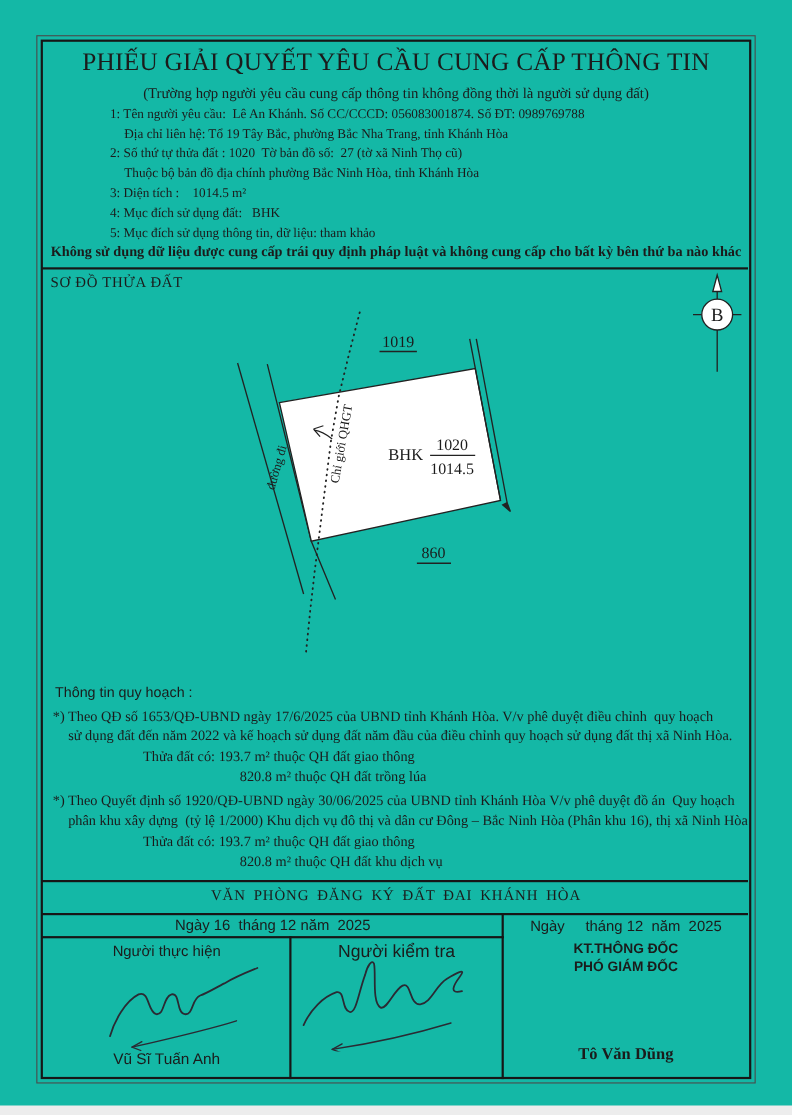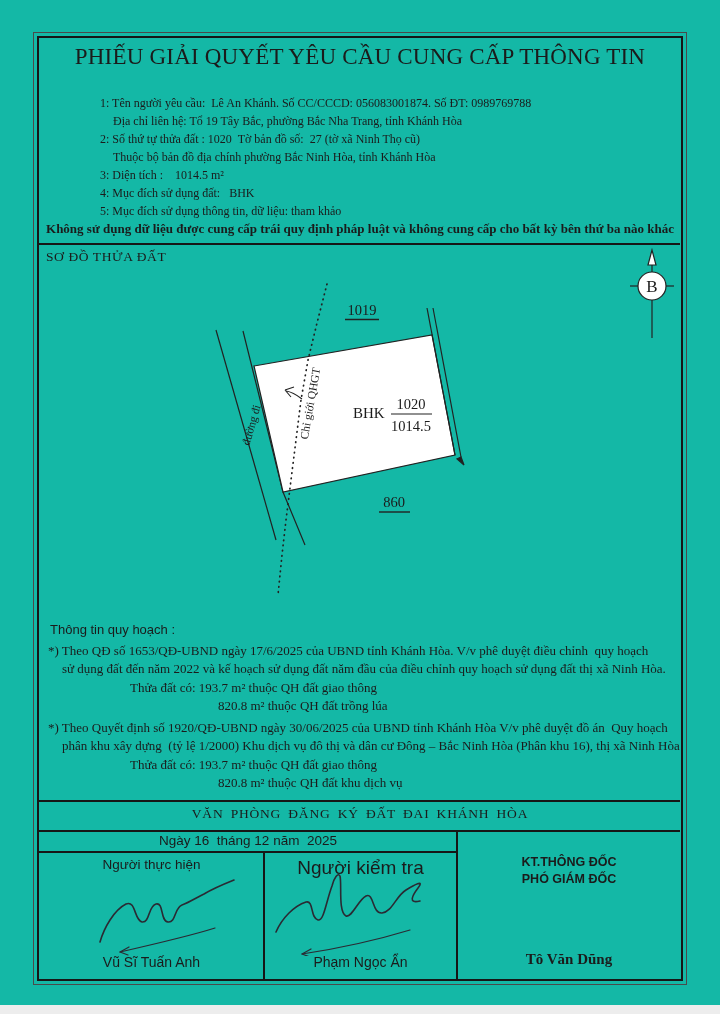--- a/index.html
+++ b/index.html
@@ -38,40 +38,41 @@
   .b1l2{left:130px;top:757px;} .b1l3{left:218px;top:775px;}
   
   .f-top{left:38px;top:800px;width:642px;}
   .f-office{left:40px;top:806px;width:640px;font-size:13.5px;letter-spacing:.8px;word-spacing:3px;}
   .f-line2{left:38px;top:830px;width:642px;}
   .f-date-left{left:40px;top:833px;width:416px;font-size:13.5px;}
   .f-line3{left:38px;top:851px;width:420px;}
   .f-vmid{left:263px;top:851px;height:130px;}
   .f-vright{left:456px;top:830px;height:151px;}
   .f-exec-t{left:40px;top:857px;width:223px;font-size:13.5px;}
-  .f-check-t{left:265px;top:857px;width:191px;font-size:19px;}
+  .f-check-t{left:265px;top:857px;width:191px;font-size:16px;}
   .f-date-right{left:458px;top:834px;width:222px;font-size:13.5px;}
   .f-kt{left:458px;top:855px;width:222px;font-size:12.5px;font-weight:bold;}
   .f-pho{left:458px;top:872px;width:222px;font-size:12.5px;font-weight:bold;}
   .f-name1{left:40px;top:954px;width:223px;font-size:14px;}
   .f-name2{left:265px;top:954px;width:191px;font-size:14px;}
   .f-name3{left:458px;top:951px;width:222px;font-size:15px;font-weight:bold;}
   .sig1{left:90px;top:876px;}
   .sig2{left:262px;top:868px;}
   .bottom-strip{left:0;top:1005px;width:720px;height:9px;background:#ededed;}
 </style>
 </head>
 <body>
 
 <div id="page">
 
   <div class="abs border-outer"></div>
   <div class="abs border-inner"></div>
 
   <div class="abs title ctr serif">PHIẾU GIẢI QUYẾT YÊU CẦU CUNG CẤP THÔNG TIN</div>
+  <div class="abs subtitle ctr serif">(Trường hợp người yêu cầu cung cấp thông tin không đồng thời là người sử dụng đất)</div>
   <div class="abs fline pre l0">1: Tên người yêu cầu:  Lê An Khánh. Số CC/CCCD: 056083001874. Số ĐT: 0989769788</div>
   <div class="abs fline pre l1">Địa chỉ liên hệ: Tổ 19 Tây Bắc, phường Bắc Nha Trang, tỉnh Khánh Hòa</div>
   <div class="abs fline pre l2">2: Số thứ tự thửa đất : 1020  Tờ bản đồ số:  27 (tờ xã Ninh Thọ cũ)</div>
   <div class="abs fline pre l3">Thuộc bộ bản đồ địa chính phường Bắc Ninh Hòa, tỉnh Khánh Hòa</div>
   <div class="abs fline pre l4">3: Diện tích :    1014.5 m²</div>
   <div class="abs fline pre l5">4: Mục đích sử dụng đất:   BHK</div>
   <div class="abs fline pre l6">5: Mục đích sử dụng thông tin, dữ liệu: tham khảo</div>
   <div class="abs warning ctr">Không sử dụng dữ liệu được cung cấp trái quy định pháp luật và không cung cấp cho bất kỳ bên thứ ba nào khác</div>
   <div class="abs hline sep"></div>
 
@@ -132,36 +133,36 @@
 
   <div class="abs hline f-top"></div>
   <div class="abs f-office ctr serif">VĂN PHÒNG ĐĂNG KÝ ĐẤT ĐAI KHÁNH HÒA</div>
   <div class="abs hline f-line2"></div>
   <div class="abs f-date-left ctr sans pre">Ngày 16  tháng 12 năm  2025</div>
   <div class="abs hline f-line3"></div>
   <div class="abs vline f-vmid"></div>
   <div class="abs vline f-vright"></div>
   <div class="abs f-exec-t ctr sans">Người thực hiện</div>
   <div class="abs f-check-t ctr sans">Người kiểm tra</div>
+  <div class="abs f-date-right ctr sans pre">Ngày     tháng 12  năm  2025</div>
   <div class="abs f-kt ctr sans">KT.THÔNG ĐỐC</div>
   <div class="abs f-pho ctr sans">PHÓ GIÁM ĐỐC</div>
 
   <svg class="abs sig1" width="160" height="80" viewBox="0 0 160 80">
     <g stroke="#2a2a33" fill="none" stroke-width="1.6" stroke-linecap="round">
       <path d="M10,66 C14,52 24,34 36,28 C46,24 44,44 52,46 C60,47 58,30 66,28 C74,26 70,45 78,46 C86,47 84,32 92,29 C98,27 106,22 114,18 C124,12 134,8 144,4"></path>
       <path d="M125,52 C100,60 65,68 30,76" stroke-width="1.2"></path>
       <path d="M30,76 l9,-5 M30,76 l8,3" stroke-width="1.2"></path>
     </g>
   </svg>
   <svg class="abs sig2" width="175" height="88" viewBox="0 0 175 88">
     <g stroke="#2a2a33" fill="none" stroke-width="1.6" stroke-linecap="round">      
         <path d="M14,64 C20,50 32,38 44,34 C52,32 48,50 56,52 C62,53 64,34 70,18 C72,10 76,4 78,8 C80,16 76,44 84,48 C90,50 96,32 104,28 C112,24 110,46 120,45 C130,44 134,28 144,22 C152,17 163,11 156,20 C150,28 146,36 158,33"></path>
       <path d="M148,62 C115,72 80,80 40,86" stroke-width="1.2"></path>
       <path d="M40,86 l9,-5 M40,86 l8,3" stroke-width="1.2"></path>
     </g>
   </svg>
 
   <div class="abs f-name1 ctr sans">Vũ Sĩ Tuấn Anh</div>
-  <div class="abs f-name2 ctr sans">Phạm Ngọc Ẩn</div>
   <div class="abs f-name3 ctr serif">Tô Văn Dũng</div>
 
   <div class="abs bottom-strip"></div>
 </div>
 
 </body></html>

